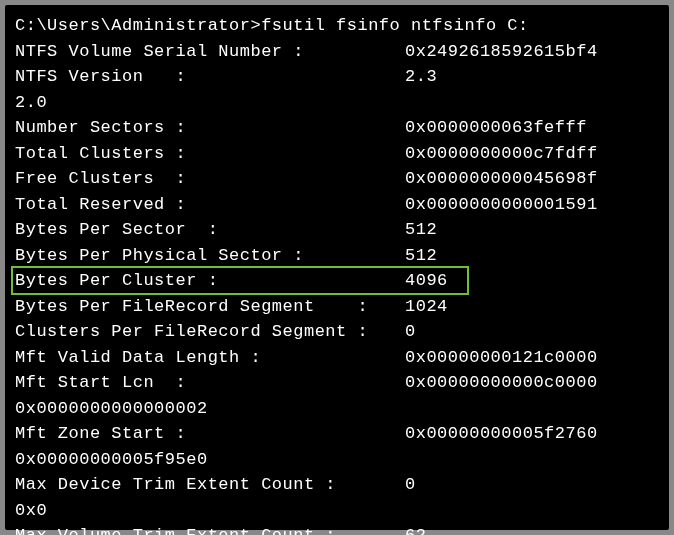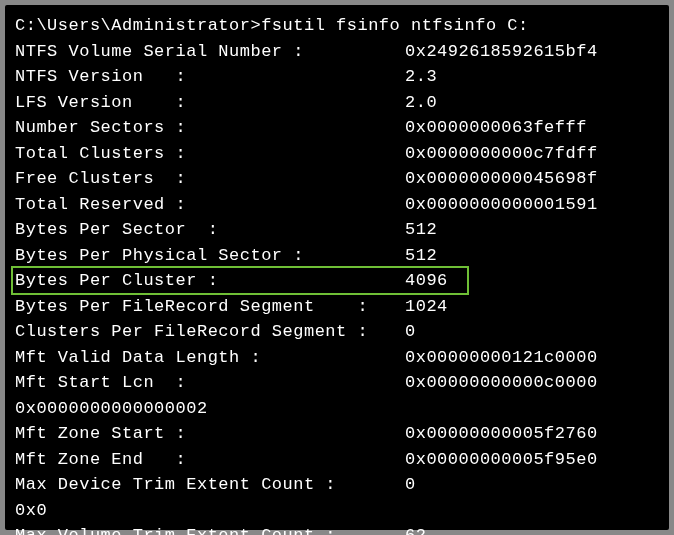--- a/index.html
+++ b/index.html
@@ -56,21 +56,20 @@
   <div id="rows">
       <div class="row">
         <span class="label-col">NTFS Volume Serial Number :         </span>
         <span class="value-col">0x2492618592615bf4</span>
       </div>
       <div class="row">
         <span class="label-col">NTFS Version   :                    </span>
         <span class="value-col">2.3</span>
       </div>
       <div class="row">
-        <span class="label-col">LFS Version    :                    </span>
         <span class="value-col">2.0</span>
       </div>
       <div class="row">
         <span class="label-col">Number Sectors :                    </span>
         <span class="value-col">0x0000000063fefff</span>
       </div>
       <div class="row">
         <span class="label-col">Total Clusters :                    </span>
         <span class="value-col">0x0000000000c7fdff</span>
       </div>
@@ -112,21 +111,20 @@
         <span class="value-col">0x00000000000c0000</span>
       </div>
       <div class="row">
         <span class="value-col">0x0000000000000002</span>
       </div>
       <div class="row">
         <span class="label-col">Mft Zone Start :                    </span>
         <span class="value-col">0x00000000005f2760</span>
       </div>
       <div class="row">
-        <span class="label-col">Mft Zone End   :                    </span>
         <span class="value-col">0x00000000005f95e0</span>
       </div>
       <div class="row">
         <span class="label-col">Max Device Trim Extent Count :      </span>
         <span class="value-col">0</span>
       </div>
       <div class="row">
         <span class="value-col">0x0</span>
       </div>
       <div class="row">

